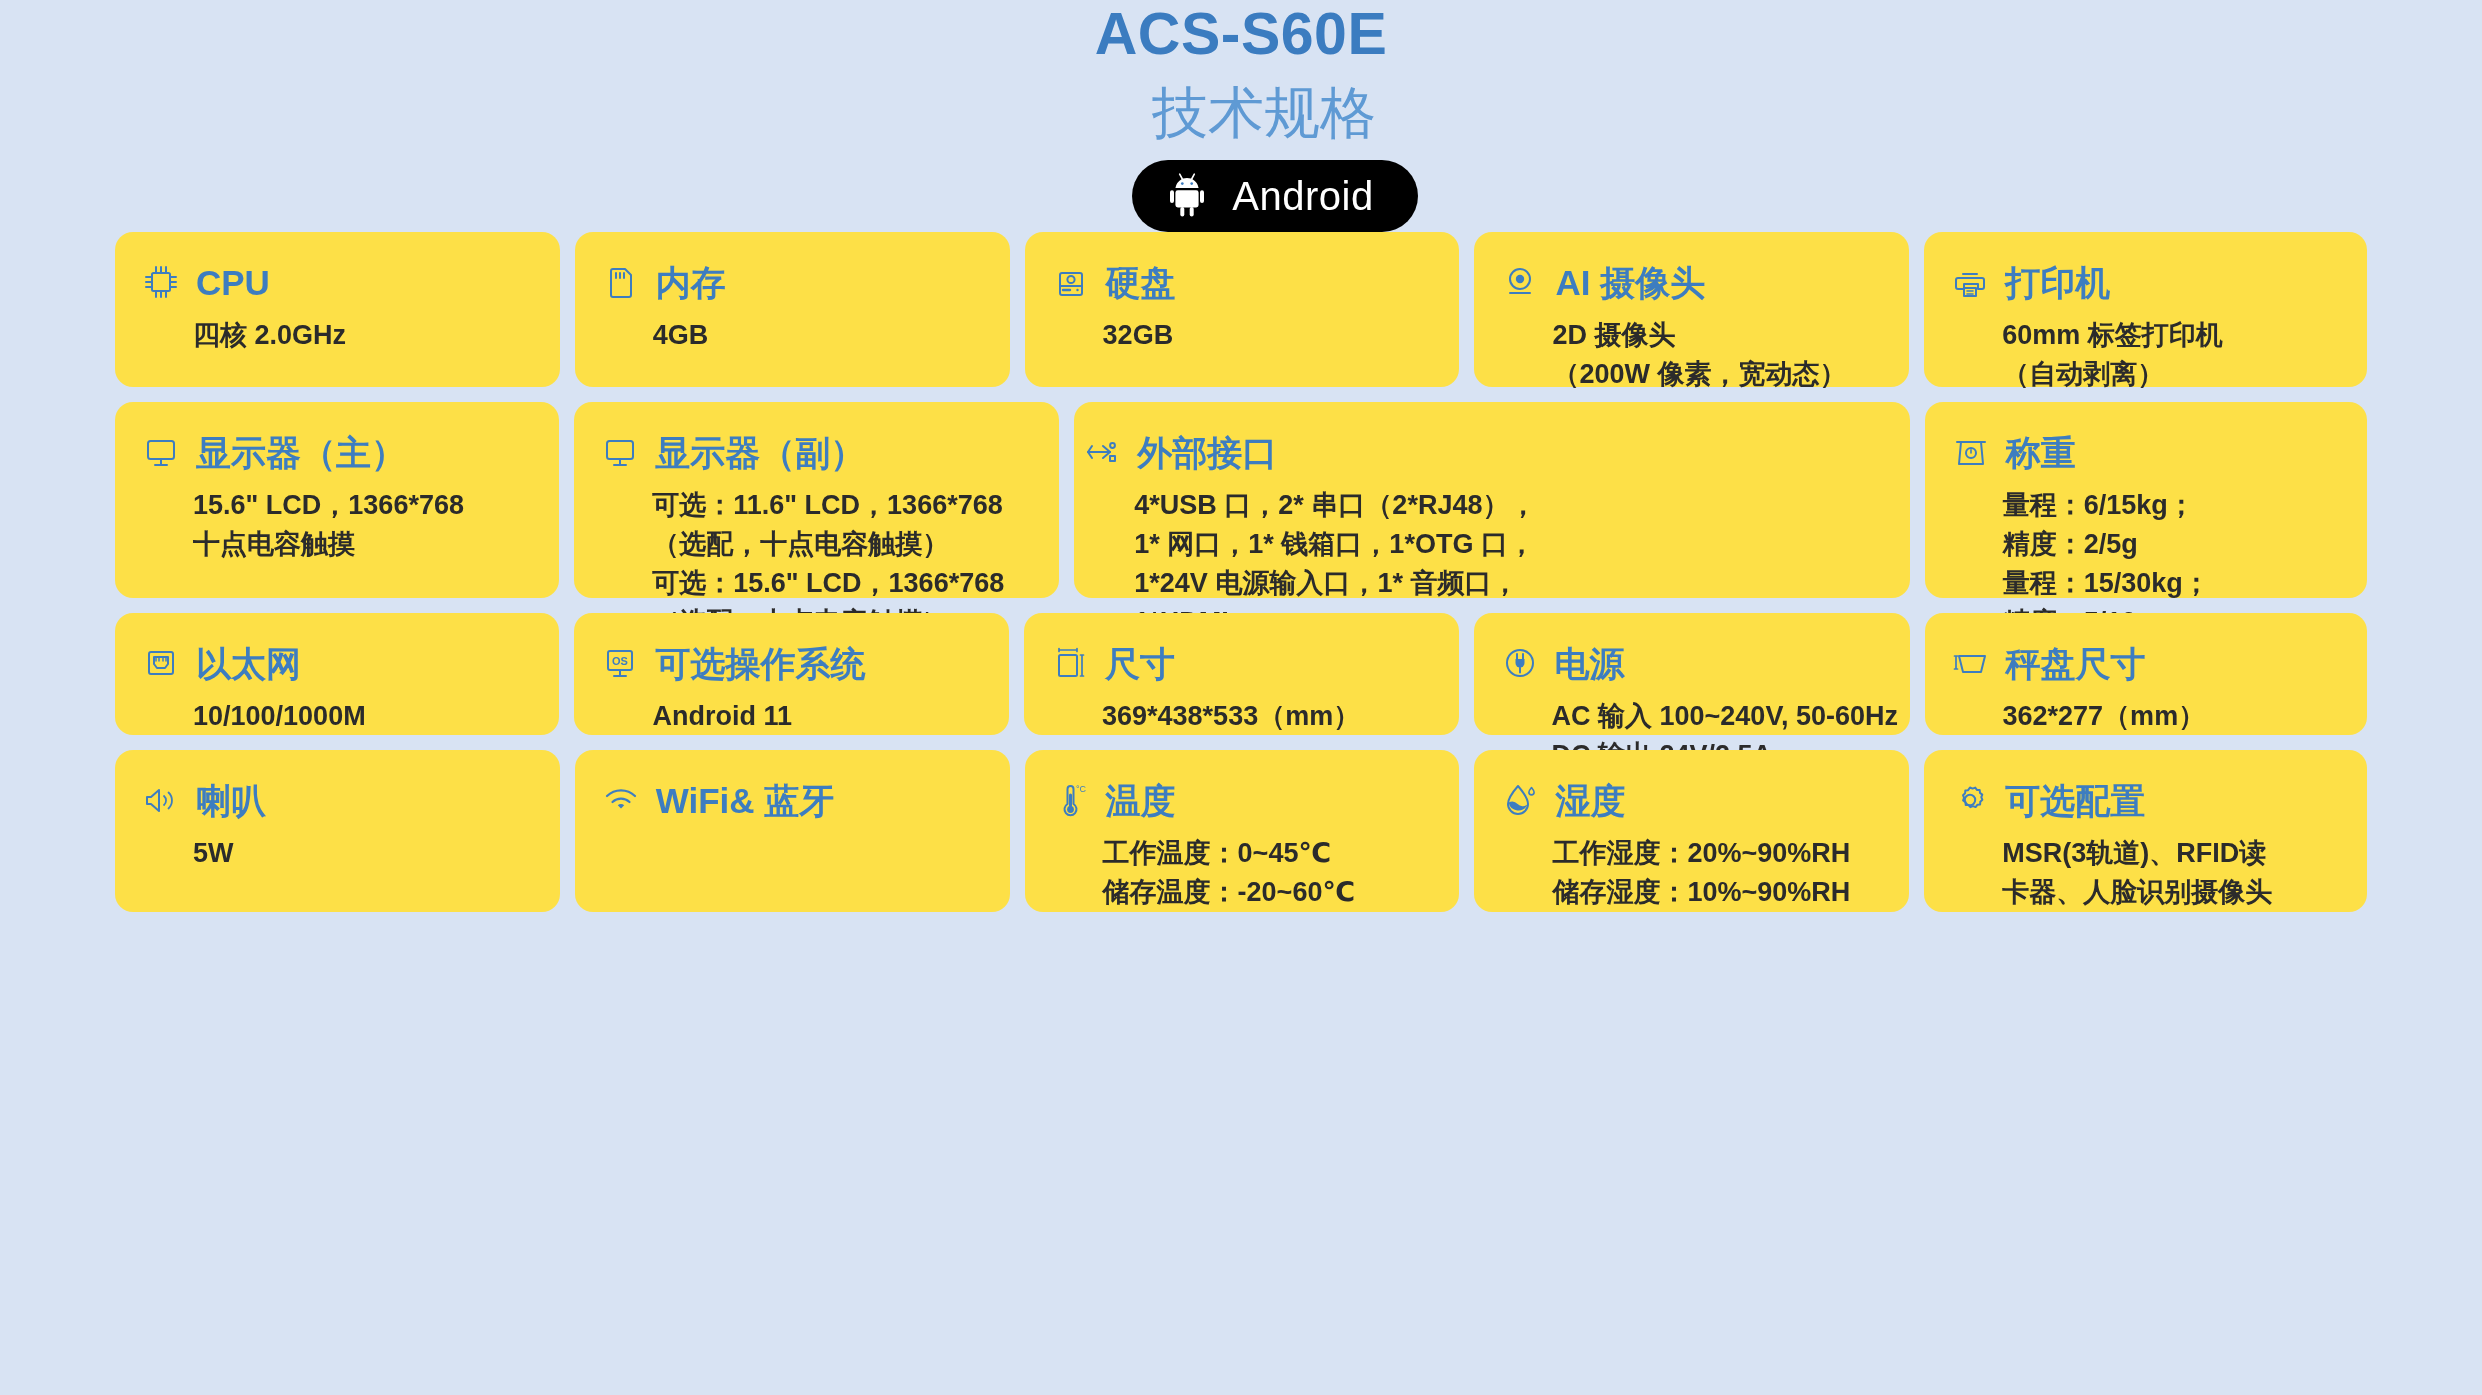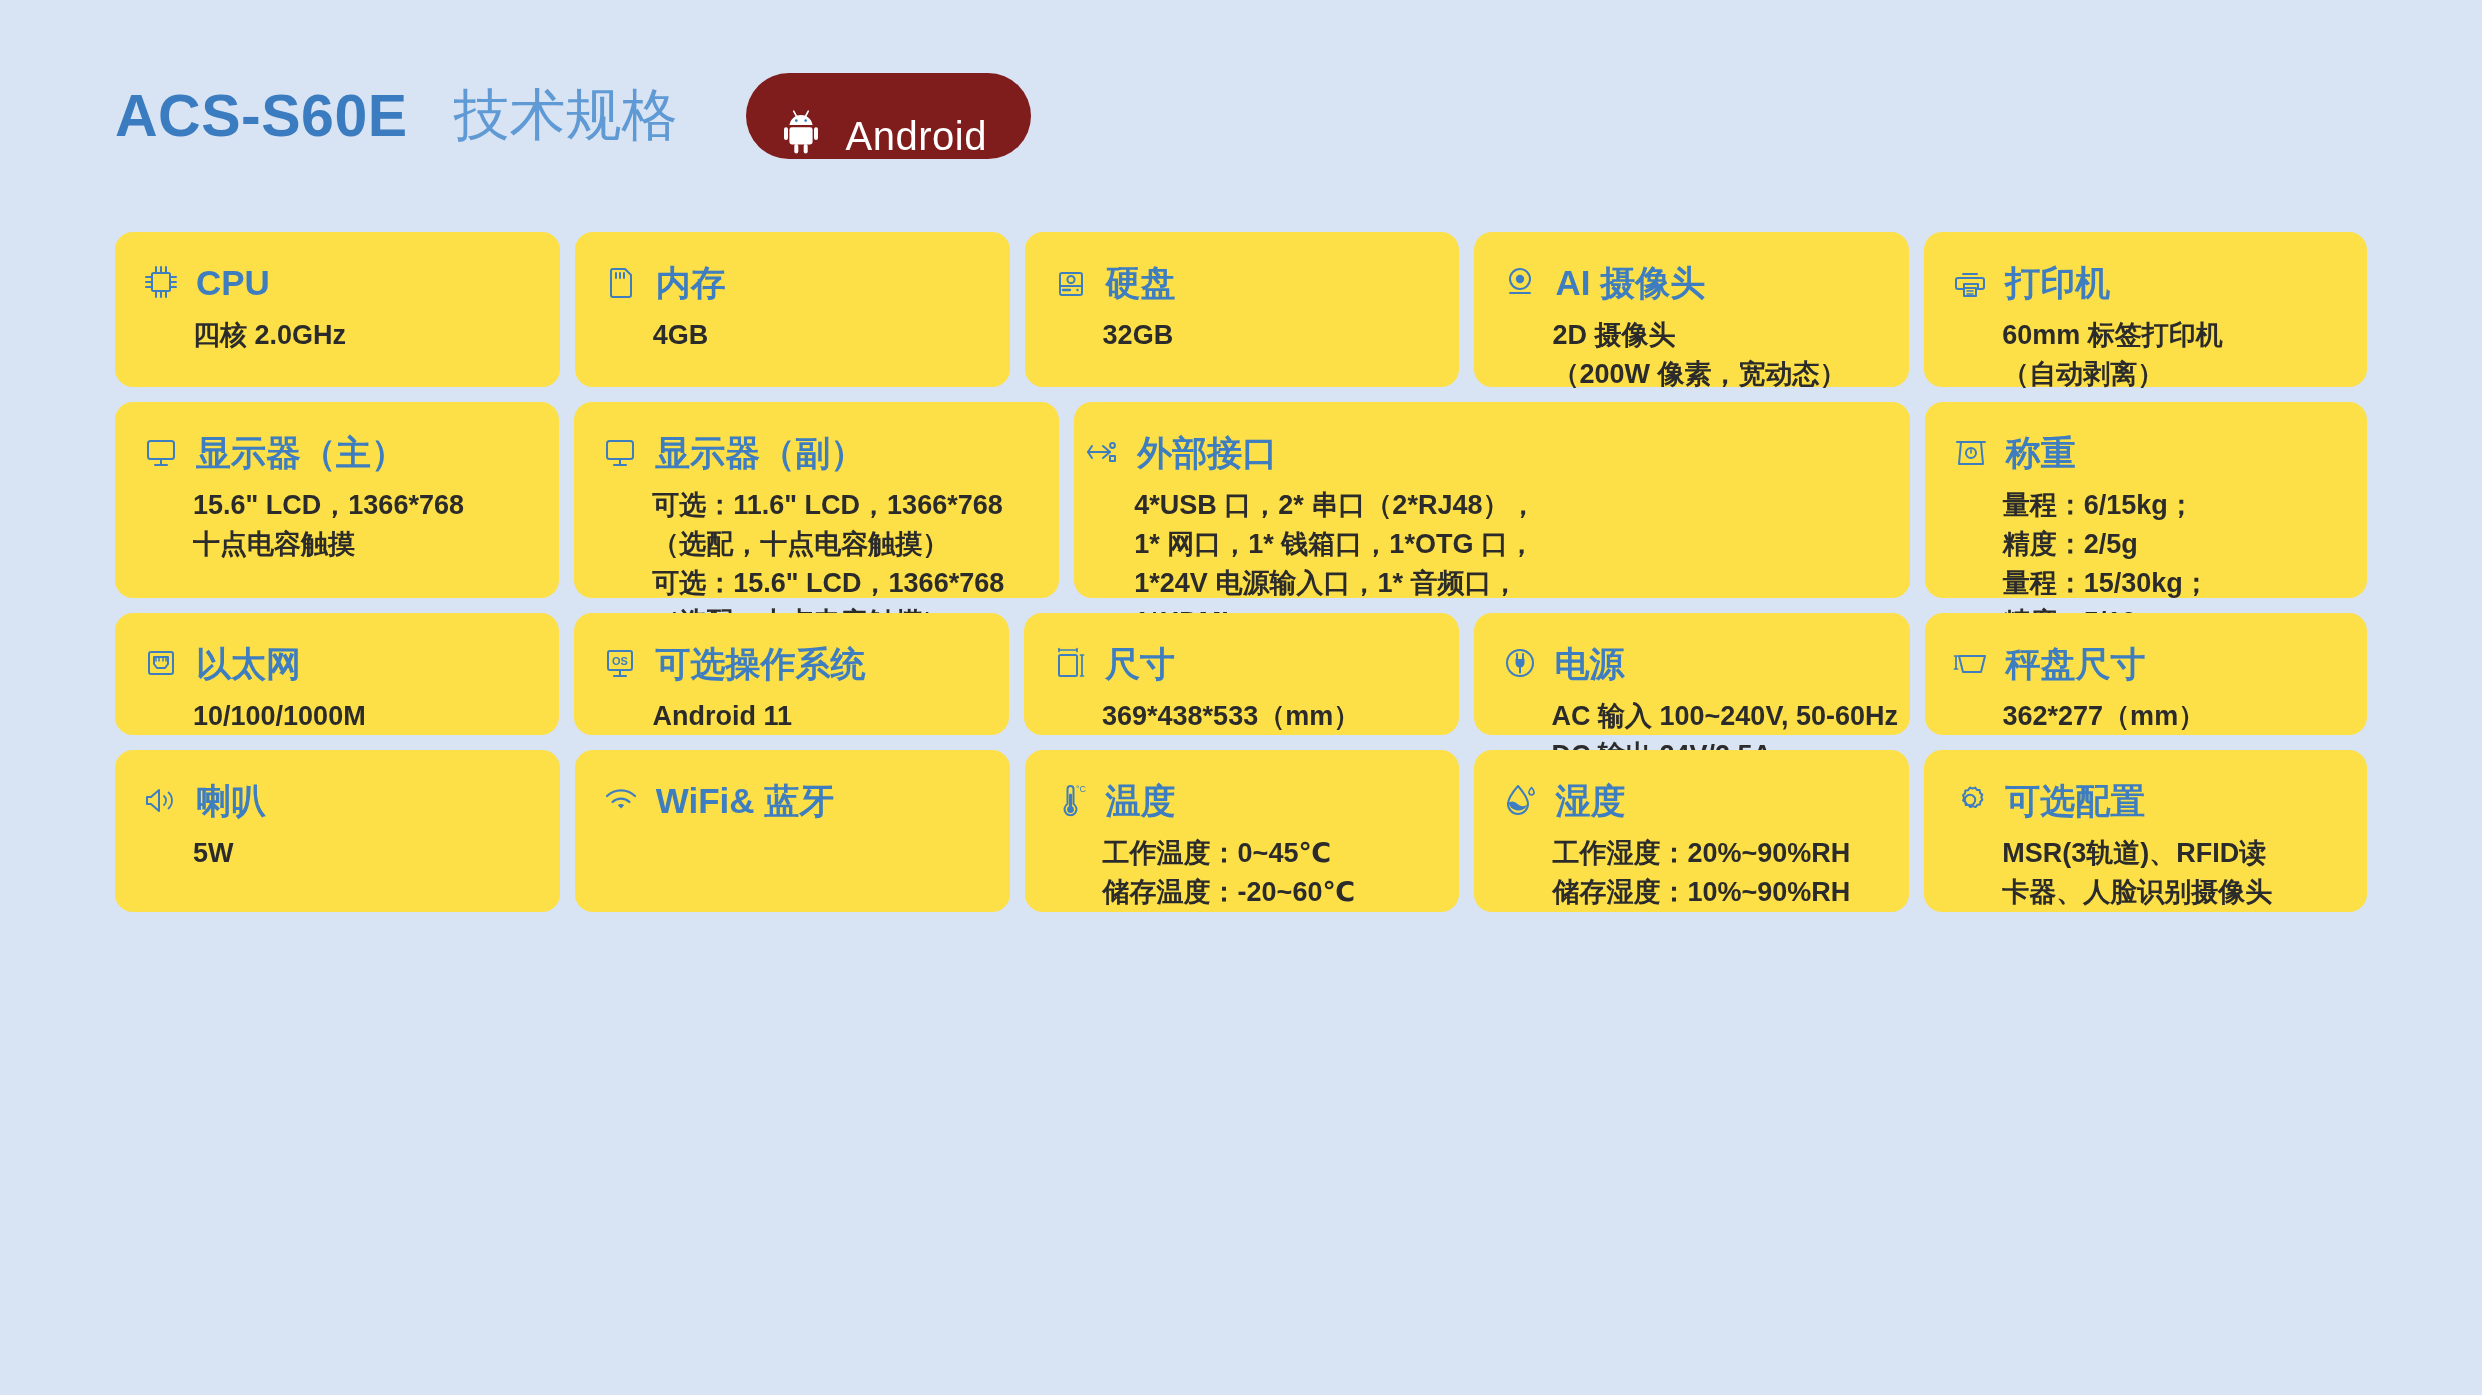--- a/index.html
+++ b/index.html
@@ -20,44 +20,45 @@
     box-sizing: border-box;
     padding: 0 115px;
   }
 
   
   .header {
     display: flex;
     align-items: center;
     height: 232px;
     padding-left: 0px;
-    gap: 0px;
+    gap: 8px;
+    flex-direction: column;
   }
   .model-name {
     font-size: 59px;
     font-weight: bold;
     color: #3b7cc0;
     letter-spacing: 0.5px;
     white-space: nowrap;
   }
   .spec-word {
     font-size: 56px;
     color: #5f9ad4;
     margin-left: 46px;
     white-space: nowrap;
     font-weight: 500;
   }
   .os-badge {
     margin-left: 68px;
-    background: #7f1d1d;
+    background: #000000;
     color: #ffffff;
     border-radius: 48px;
     height: 86px;
     display: flex;
-    align-items: flex-end;
+    align-items: center;
     gap: 18px;
     padding: 0 44px 0 38px;
     white-space: nowrap;
   }
   .os-badge .os-label {
     font-size: 40px;
     letter-spacing: 0.5px;
   }
   .android-glyph { display: block; }
 

